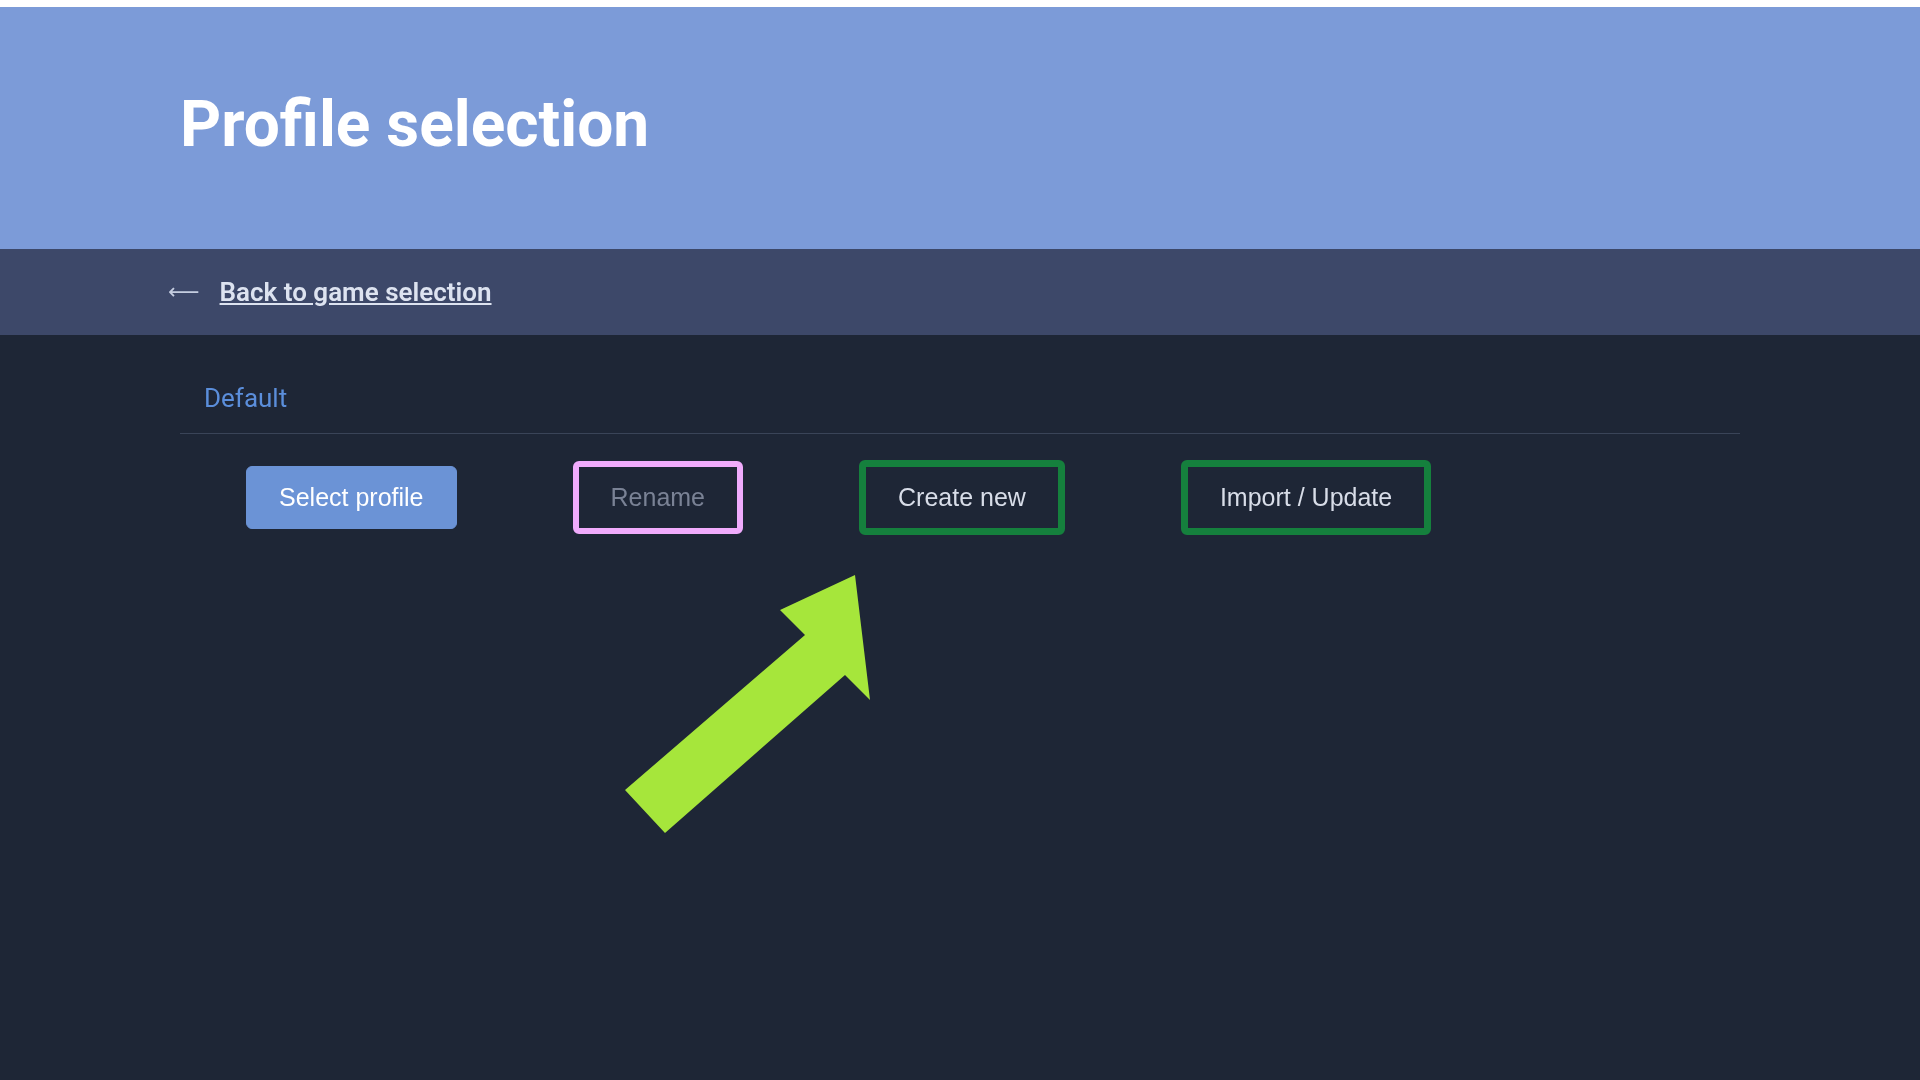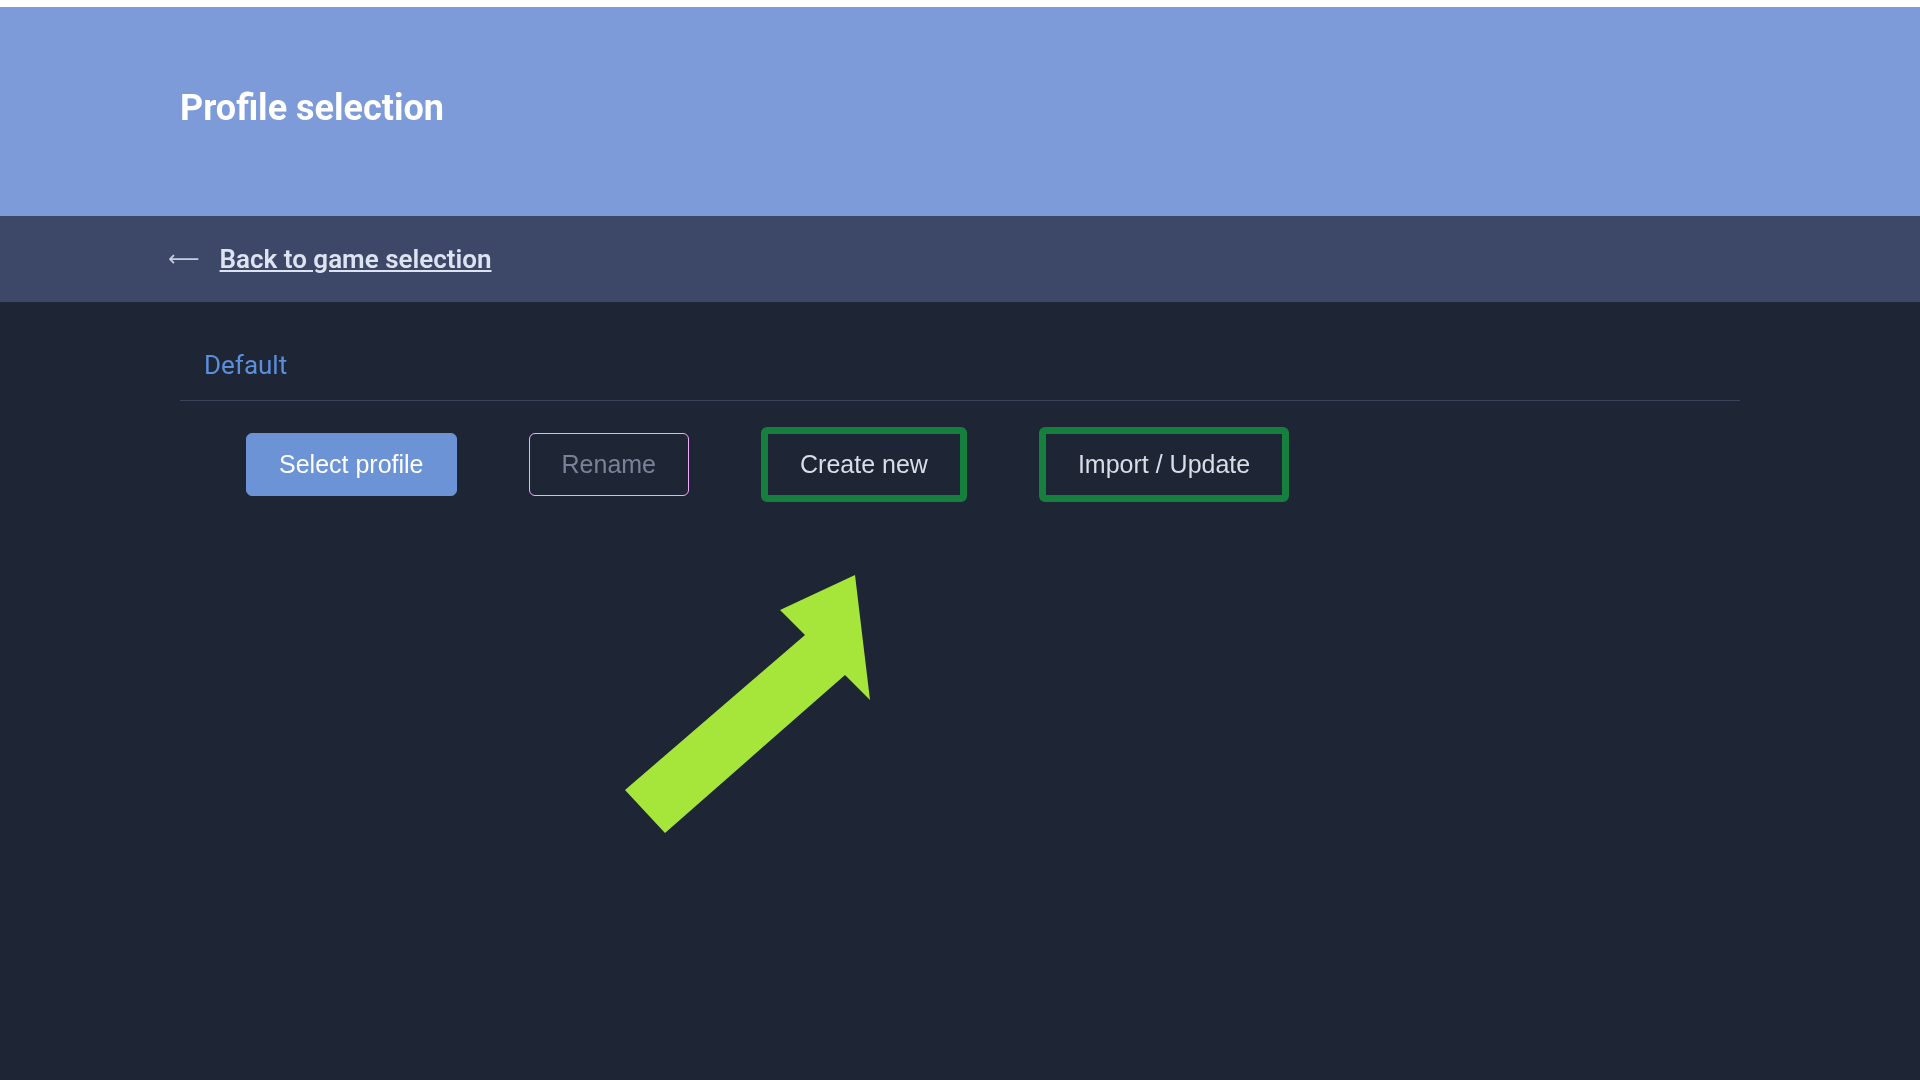--- a/index.html
+++ b/index.html
@@ -17,21 +17,21 @@
     .top-white {
       height: 7px;
       background: #ffffff;
     }
     .header {
       background: #7c9bd8;
       padding: 80px 0 75px 180px;
       color: #ffffff;
     }
     .header-title {
-      font-size: 36px;
+      font-size: 64px;
       font-weight: 700;
       margin-bottom: 12px;
     }
     .header-subtitle {
       font-size: 28px;
       font-weight: 400;
       color: #e8edf7;
     }
     .nav-bar {
       background: #3d4869;
@@ -63,21 +63,21 @@
       margin-bottom: 20px;
     }
     .divider {
       border: none;
       border-top: 1px solid #3a4458;
       margin-bottom: 26px;
     }
     .button-row {
       display: flex;
       align-items: center;
-      gap: 72px;
+      gap: 116px;
       padding-left: 66px;
     }
     .btn {
       padding: 16px 32px;
       font-size: 25px;
       font-weight: 400;
       border-radius: 6px;
       cursor: pointer;
       border: 1px solid transparent;
       white-space: nowrap;
@@ -88,21 +88,21 @@
       border-color: #6b93d6;
     }
     .btn-outline {
       background: transparent;
       color: #d8dde8;
       border: 7px solid #15803d;
     }
     .btn-outline-dim {
       background: transparent;
       color: #7a8295;
-      border: 1px solid #f0abfc;
+      border: 6px solid #f0abfc;
     }
     .btn-danger {
       background: #e25d6a;
       color: #ffffff;
       border-color: #e25d6a;
     }
     .arrow-annotation {
       position: absolute;
       left: 595px;
       top: 555px;

